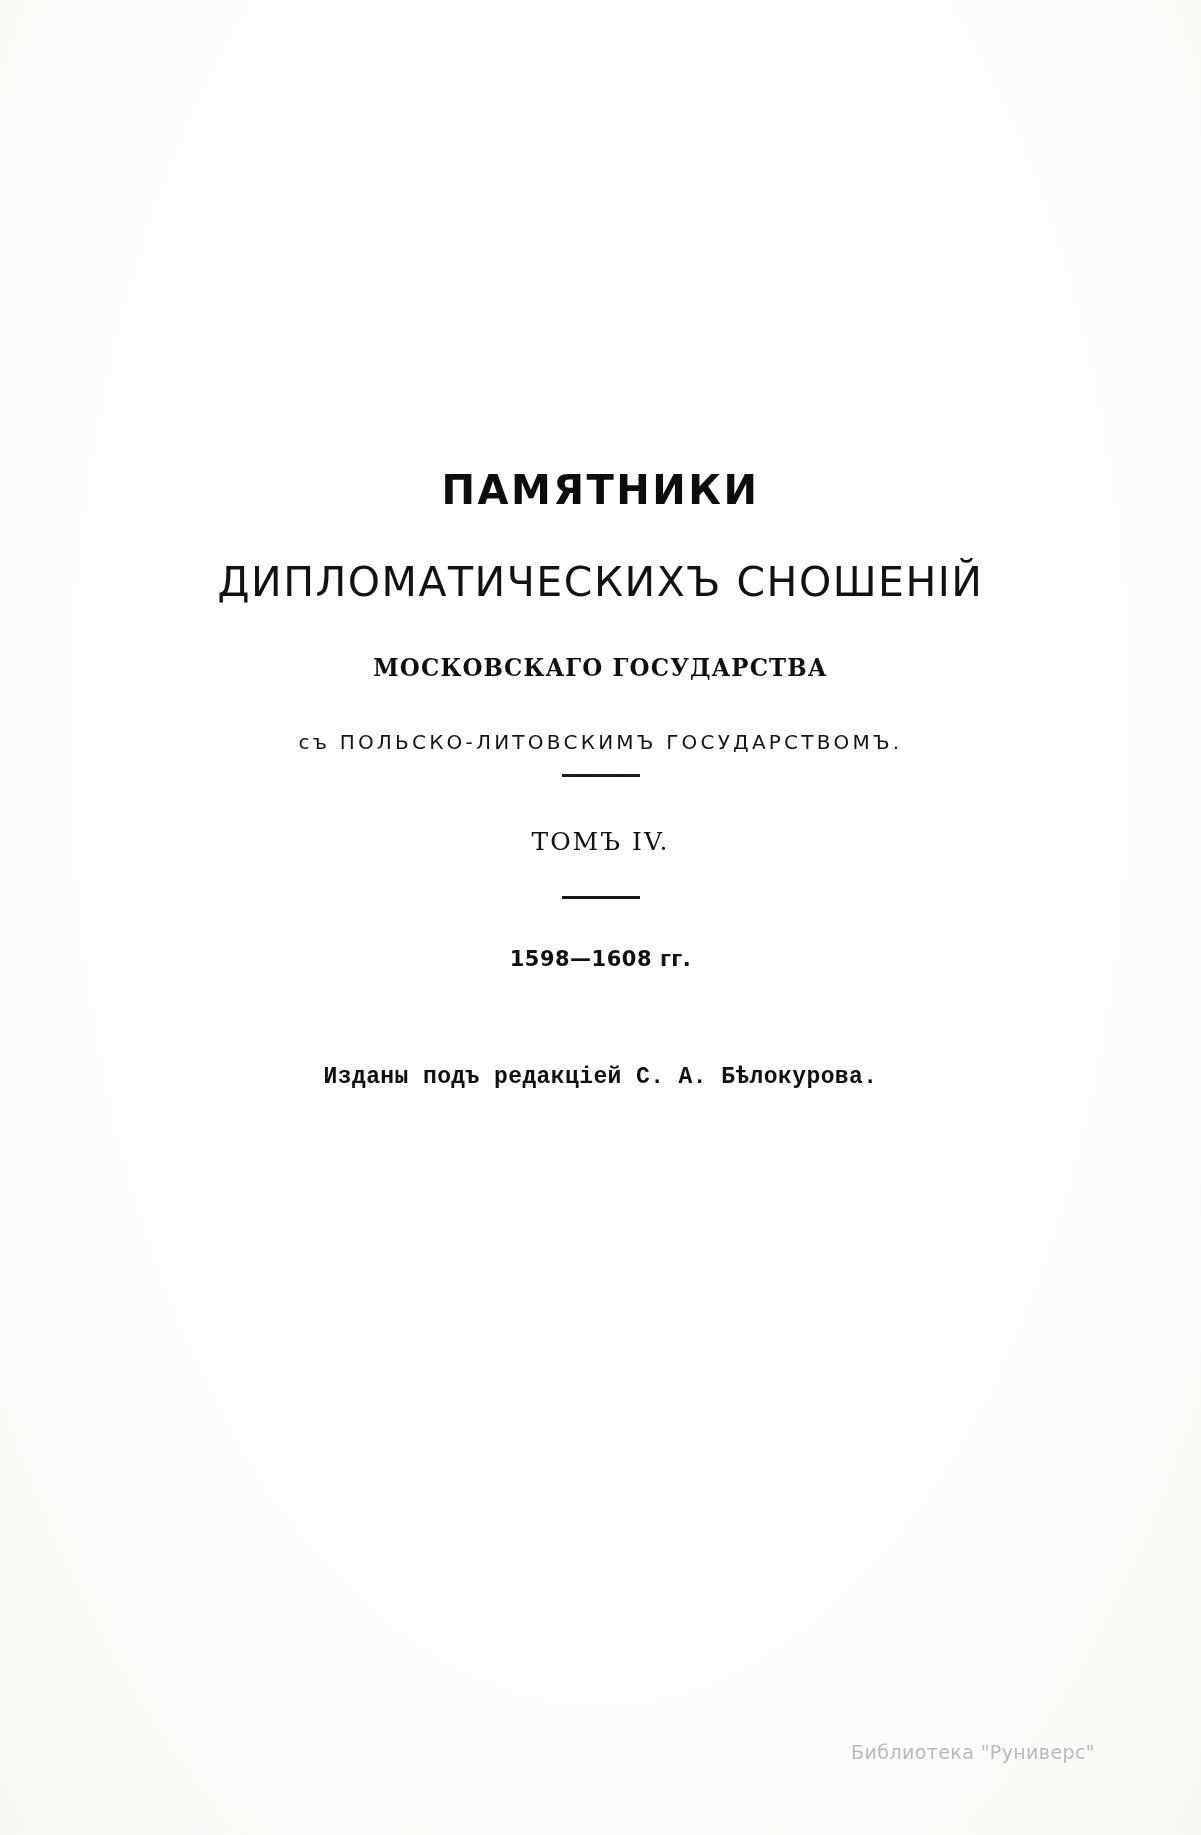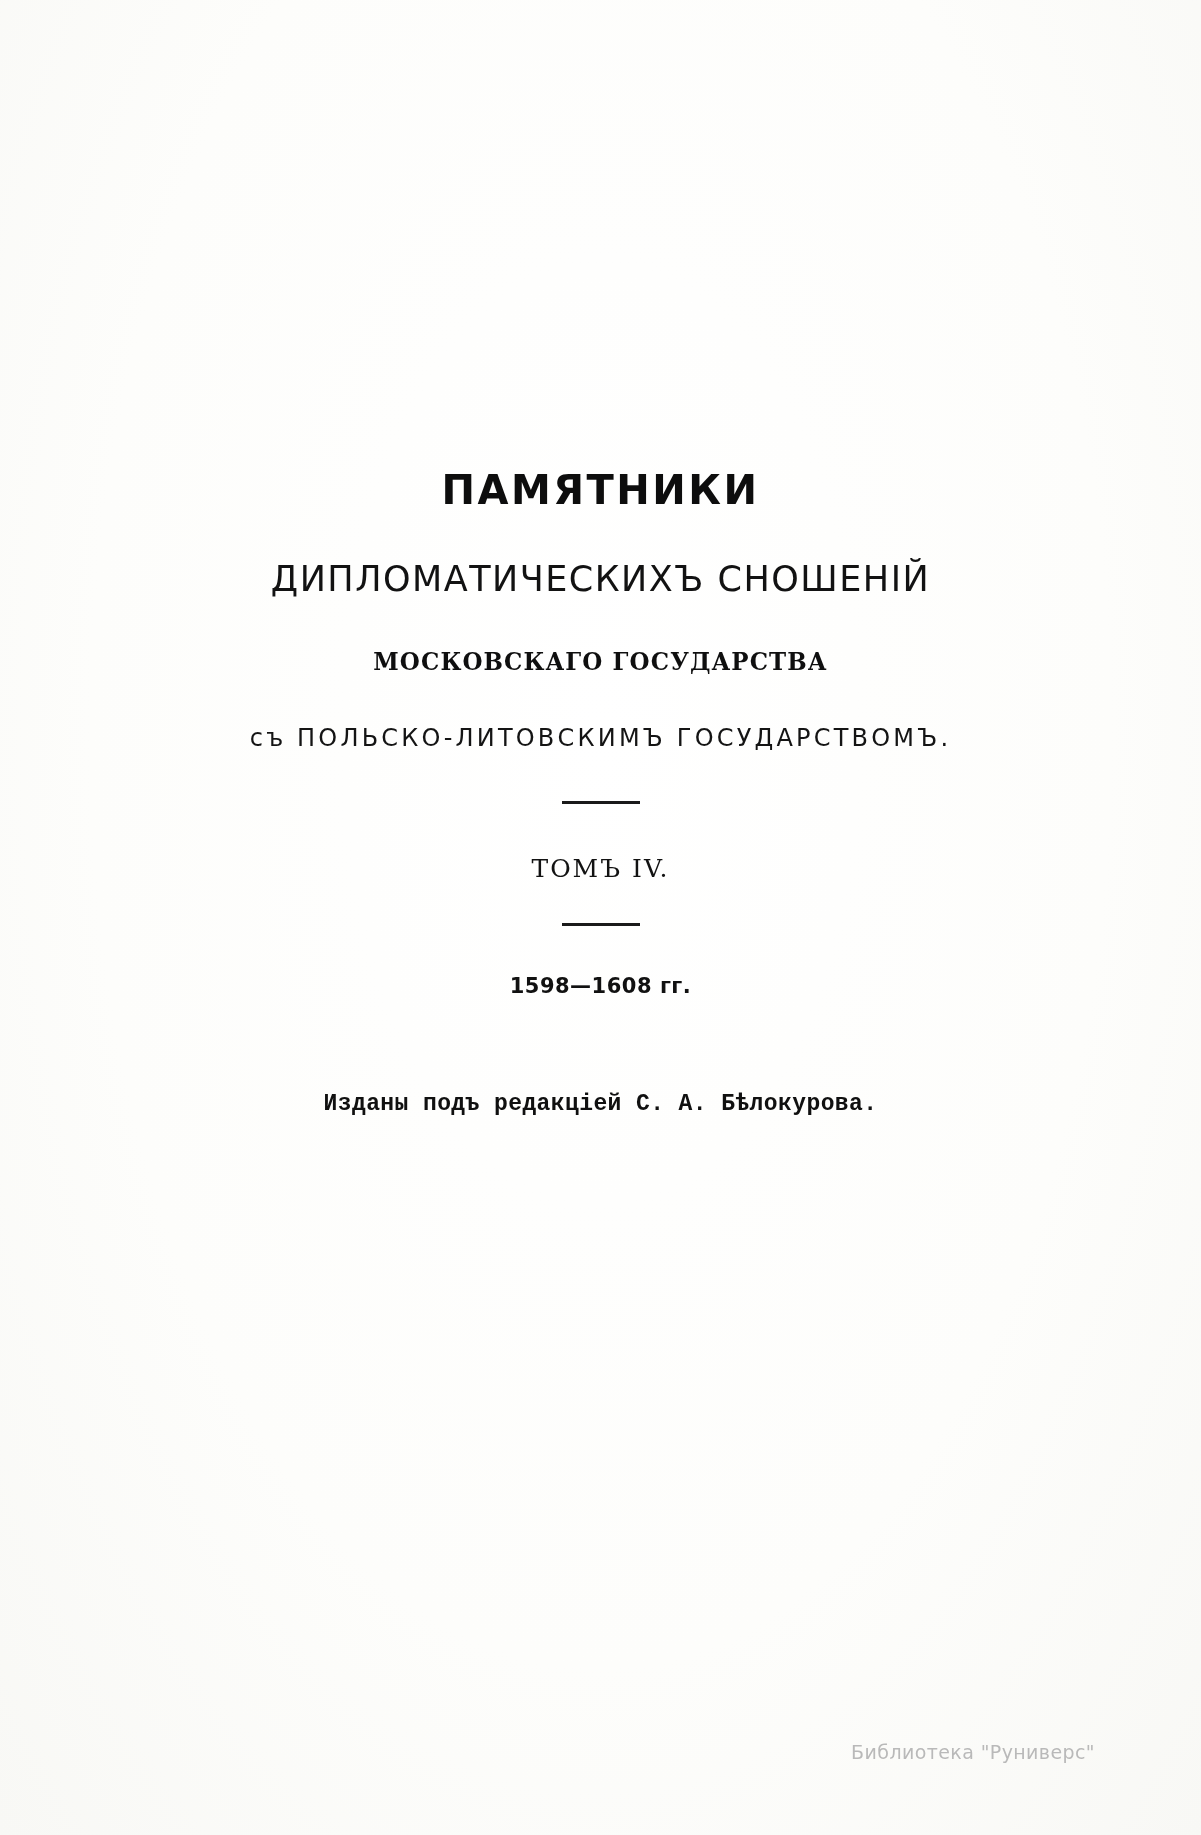--- a/index.html
+++ b/index.html
@@ -45,45 +45,45 @@
     font-size: 40px;
     letter-spacing: 2.5px;
     color: #0d0d0d;
     margin: 0 0 52px 0;
     line-height: 1;
   }
 
   .line-2 {
     font-family: "DejaVu Sans", sans-serif;
     font-weight: 400;
-    font-size: 35px;
+    font-size: 41px;
     letter-spacing: 1.5px;
     color: #121212;
     margin: 0 0 52px 0;
     line-height: 1;
   }
 
   .line-3 {
     font-family: "DejaVu Serif", serif;
     font-weight: 700;
     font-size: 25px;
     letter-spacing: 1.2px;
     color: #0f0f0f;
     margin: 0 0 52px 0;
     line-height: 1;
     transform: scaleX(0.92);
   }
 
   .line-4 {
     font-family: "DejaVu Sans", sans-serif;
     font-weight: 400;
-    font-size: 24px;
+    font-size: 20px;
     letter-spacing: 3.2px;
     color: #141414;
-    margin: 0 0 51px 0;
+    margin: 0 0 22px 0;
     line-height: 1;
   }
 
   .rule {
     width: 78px;
     height: 3px;
     background: #1a1a1a;
     margin: 0 auto;
   }
 

